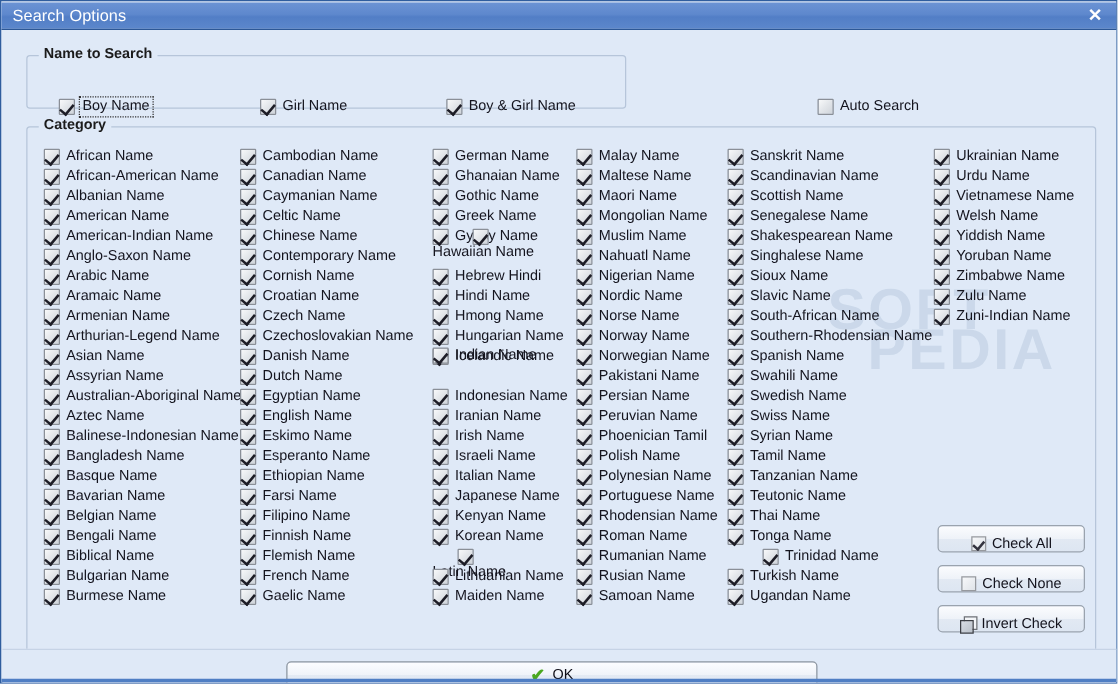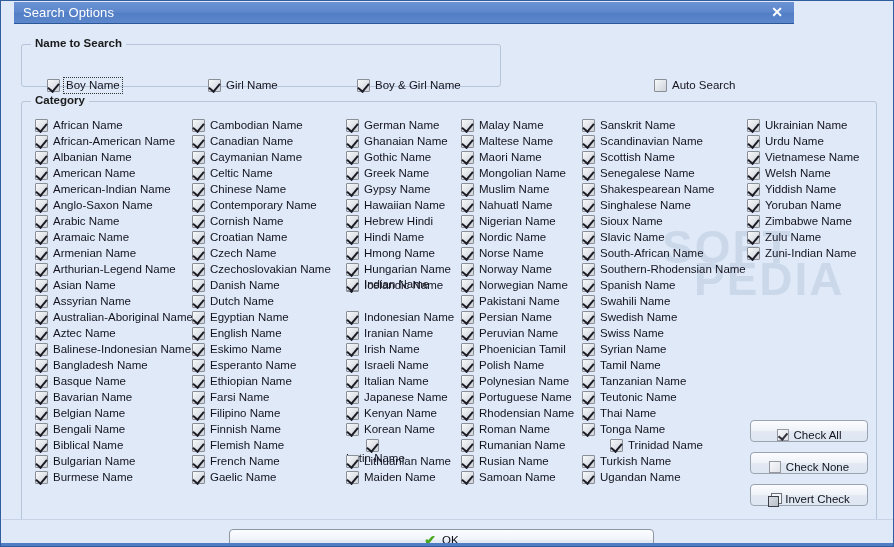--- a/index.html
+++ b/index.html
@@ -15,23 +15,23 @@
     width: 894px;
     height: 547px;
     box-sizing: border-box;
     background: #dfe9f7;
     border: 1px solid #2f5d9e;
     overflow: hidden;
   }
   
   .titlebar {
     position: absolute;
-    left: 13px;
+    left: 0;
     top: 1px;
-    width: 780px;
+    width: 892px;
     height: 22px;
     background: linear-gradient(to bottom, #6b93d4 0%, #5e88cd 45%, #527ec6 55%, #5c87cc 100%);
     border-bottom: 1px solid #2c5796;
     box-sizing: border-box;
   }
   .titlebar-text {
     position: absolute;
     left: 9px;
     top: 3px;
     font-size: 13px;
@@ -506,21 +506,21 @@
           <span class="cb-label">Gothic Name</span>
         </div>
         <div class="cb" style="left: 344px; top: 143px;">
           <span class="box checked"></span>
           <span class="cb-label">Greek Name</span>
         </div>
         <div class="cb" style="left: 344px; top: 159px;">
           <span class="box checked"></span>
           <span class="cb-label">Gypsy Name</span>
         </div>
-        <div class="cb" style="left: 344px; top: 175px;">
+        <div class="cb" style="left: 344px; top: 159px; flex-direction: column;">
           <span class="box checked"></span>
           <span class="cb-label">Hawaiian Name</span>
         </div>
         <div class="cb" style="left: 344px; top: 191px;">
           <span class="box checked"></span>
           <span class="cb-label">Hebrew Hindi</span>
         </div>
         <div class="cb" style="left: 344px; top: 207px;">
           <span class="box checked"></span>
           <span class="cb-label">Hindi Name</span>

